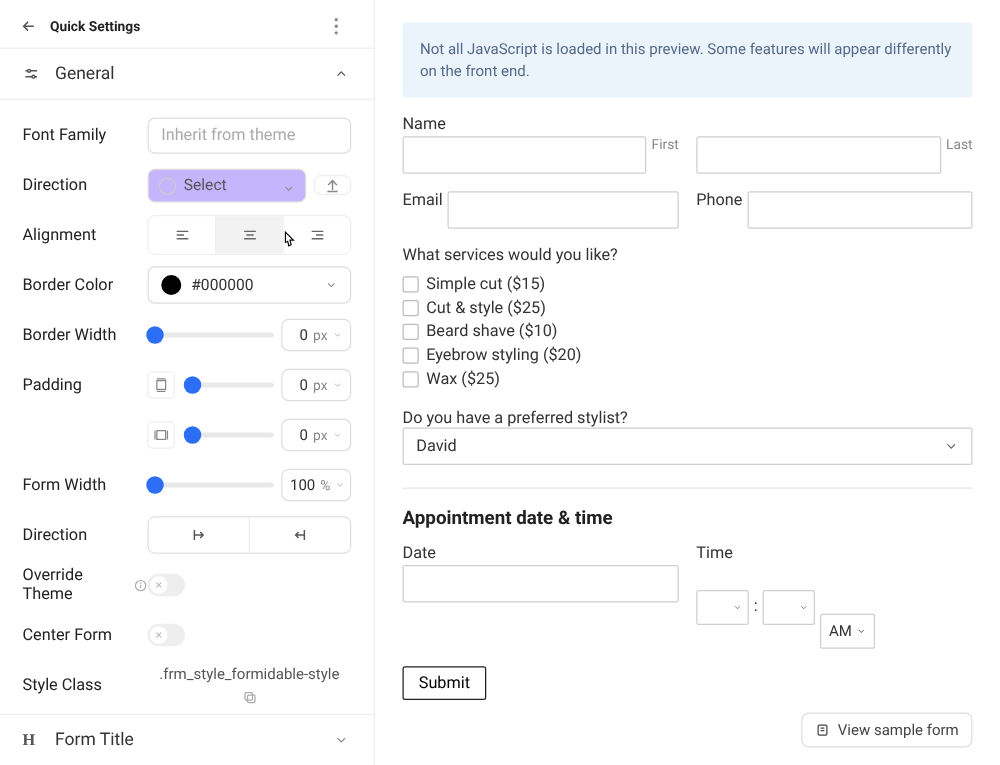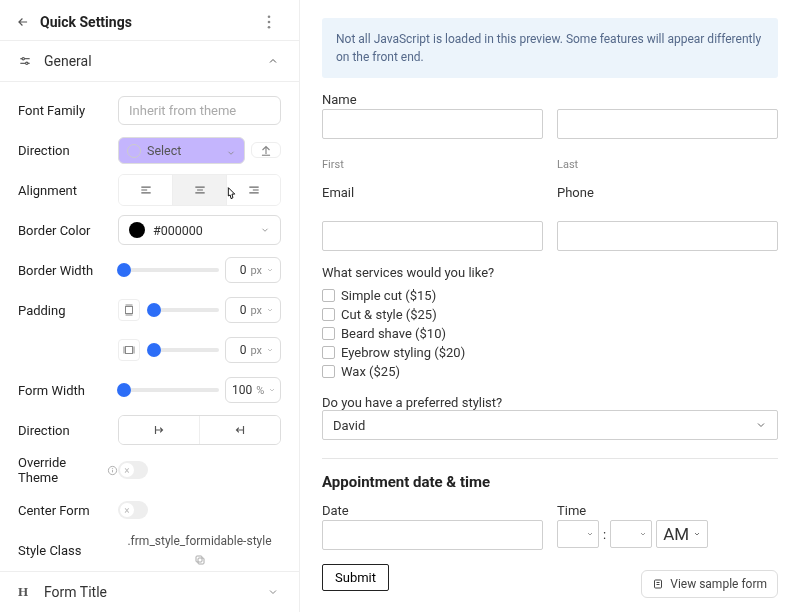--- a/index.html
+++ b/index.html
@@ -1,21 +1,21 @@
 <!DOCTYPE html>
 <html><head>
 <meta charset="utf-8">
 <style>
 * { box-sizing: border-box; margin: 0; padding: 0; font-family: -apple-system, BlinkMacSystemFont, "Segoe UI", Roboto, sans-serif; }
 body { display: flex; width: 800px; height: 612px; background: #fff; font-size: 13px; color: #333; overflow: hidden; }
 
 .sidebar { width: 300px; border-right: 1px solid #eee; display: flex; flex-direction: column; }
 .sidebar-header { display: flex; align-items: center; padding: 14px 16px 10px; gap: 10px; }
 .sidebar-header .back { width: 14px; display: inline-flex; align-items: center; color: #555; cursor: pointer; }
-.sidebar-header h1 { font-size: 14px; font-weight: 700; flex: 1; color: #222; }
+.sidebar-header h1 { font-size: 11px; font-weight: 700; flex: 1; color: #222; }
 .sidebar-header .kebab { color: #888; cursor: pointer; width: 16px; text-align: center; }
 
 .section-header { display: flex; align-items: center; padding: 12px 18px; gap: 12px; border-top: 1px solid #eee; border-bottom: 1px solid #eee; cursor: pointer; }
 .section-header .slider-icon { width: 14px; color: #555; display: inline-flex; }
 .section-header .title { flex: 1; font-size: 14px; color: #333; }
 .section-header .chev { width: 14px; color: #555; }
 
 .settings-body { padding: 8px 18px 0; overflow-y: auto; flex: 1; }
 .row { display: flex; align-items: center; min-height: 40px; padding: 4px 0; }
 .row + .row { }
@@ -69,21 +69,21 @@
 
 .section-footer { display: flex; align-items: center; padding: 12px 18px; gap: 12px; border-top: 1px solid #eee; cursor: pointer; }
 .section-footer .h-icon { width: 14px; color: #555; font-family: Georgia, serif; font-weight: 600; }
 .section-footer .title { flex: 1; font-size: 14px; color: #333; }
 .section-footer .chev { width: 14px; color: #888; }
 
 .preview { flex: 1; padding: 18px 22px 16px; position: relative; overflow: hidden; }
 .banner { background: #ecf4fb; color: #55698a; font-size: 12px; padding: 12px 14px; border-radius: 3px; line-height: 1.5; margin-bottom: 14px; }
 
 .form-row { display: flex; gap: 14px; margin-bottom: 14px; }
-.form-col { flex: 1; display: flex; flex-direction: column; gap: 19px; }
+.form-col { flex: 1; display: flex; flex-direction: row; gap: 4px; }
 .flabel { font-size: 13px; color: #333; margin-bottom: 2px; }
 .finput, .fselect { border: 1px solid #cfcfcf; border-radius: 2px; height: 30px; width: 100%; background: #fff; padding: 0 6px; font-size: 13px; }
 .fhint { font-size: 11px; color: #888; }
 
 .services { margin-bottom: 14px; }
 .services .q { font-size: 13px; color: #333; margin-bottom: 6px; }
 .chk-row { display: flex; align-items: center; gap: 6px; font-size: 13px; color: #333; padding: 2px 0; }
 .chk-row .box { width: 13px; height: 13px; border: 1px solid #bbb; border-radius: 2px; }
 
 .stylist { margin-bottom: 18px; }
@@ -91,21 +91,21 @@
 .stylist-select .caret { width: 12px; color: #666; }
 
 hr.sep { border: none; border-top: 1px solid #e5e5e5; margin: 4px 0 14px; }
 
 .appt-title { font-size: 15px; font-weight: 700; color: #222; margin-bottom: 12px; }
 .time-row { display: flex; gap: 14px; }
 .time-col { flex: 1; }
 .time-inputs { display: flex; align-items: center; gap: 4px; }
 .tsel { border: 1px solid #cfcfcf; border-radius: 2px; height: 28px; width: 42px; background: #fff; display: flex; align-items: center; justify-content: flex-end; padding: 0 4px; }
 .tsel .caret { width: 8px; color: #666; }
-.ampm { border: 1px solid #cfcfcf; border-radius: 2px; height: 28px; padding: 0 6px; display: flex; align-items: center; gap: 4px; font-size: 17px; }
+.ampm { border: 1px solid #cfcfcf; border-radius: 2px; height: 28px; padding: 0 6px; display: flex; align-items: center; gap: 4px; font-size: 12px; margin-top: 39px; }
 
 .submit-btn { margin-top: 14px; border: 1px solid #222; background: #fff; padding: 5px 12px; font-size: 13px; cursor: pointer; border-radius: 2px; }
 
 .view-sample { position: absolute; bottom: 14px; right: 22px; border: 1px solid #ddd; border-radius: 6px; padding: 6px 10px; font-size: 12px; display: flex; align-items: center; gap: 6px; background: #fff; cursor: pointer; color: #444; }
 
 svg { display: block; }
 </style>
 </head>
 <body>
 

